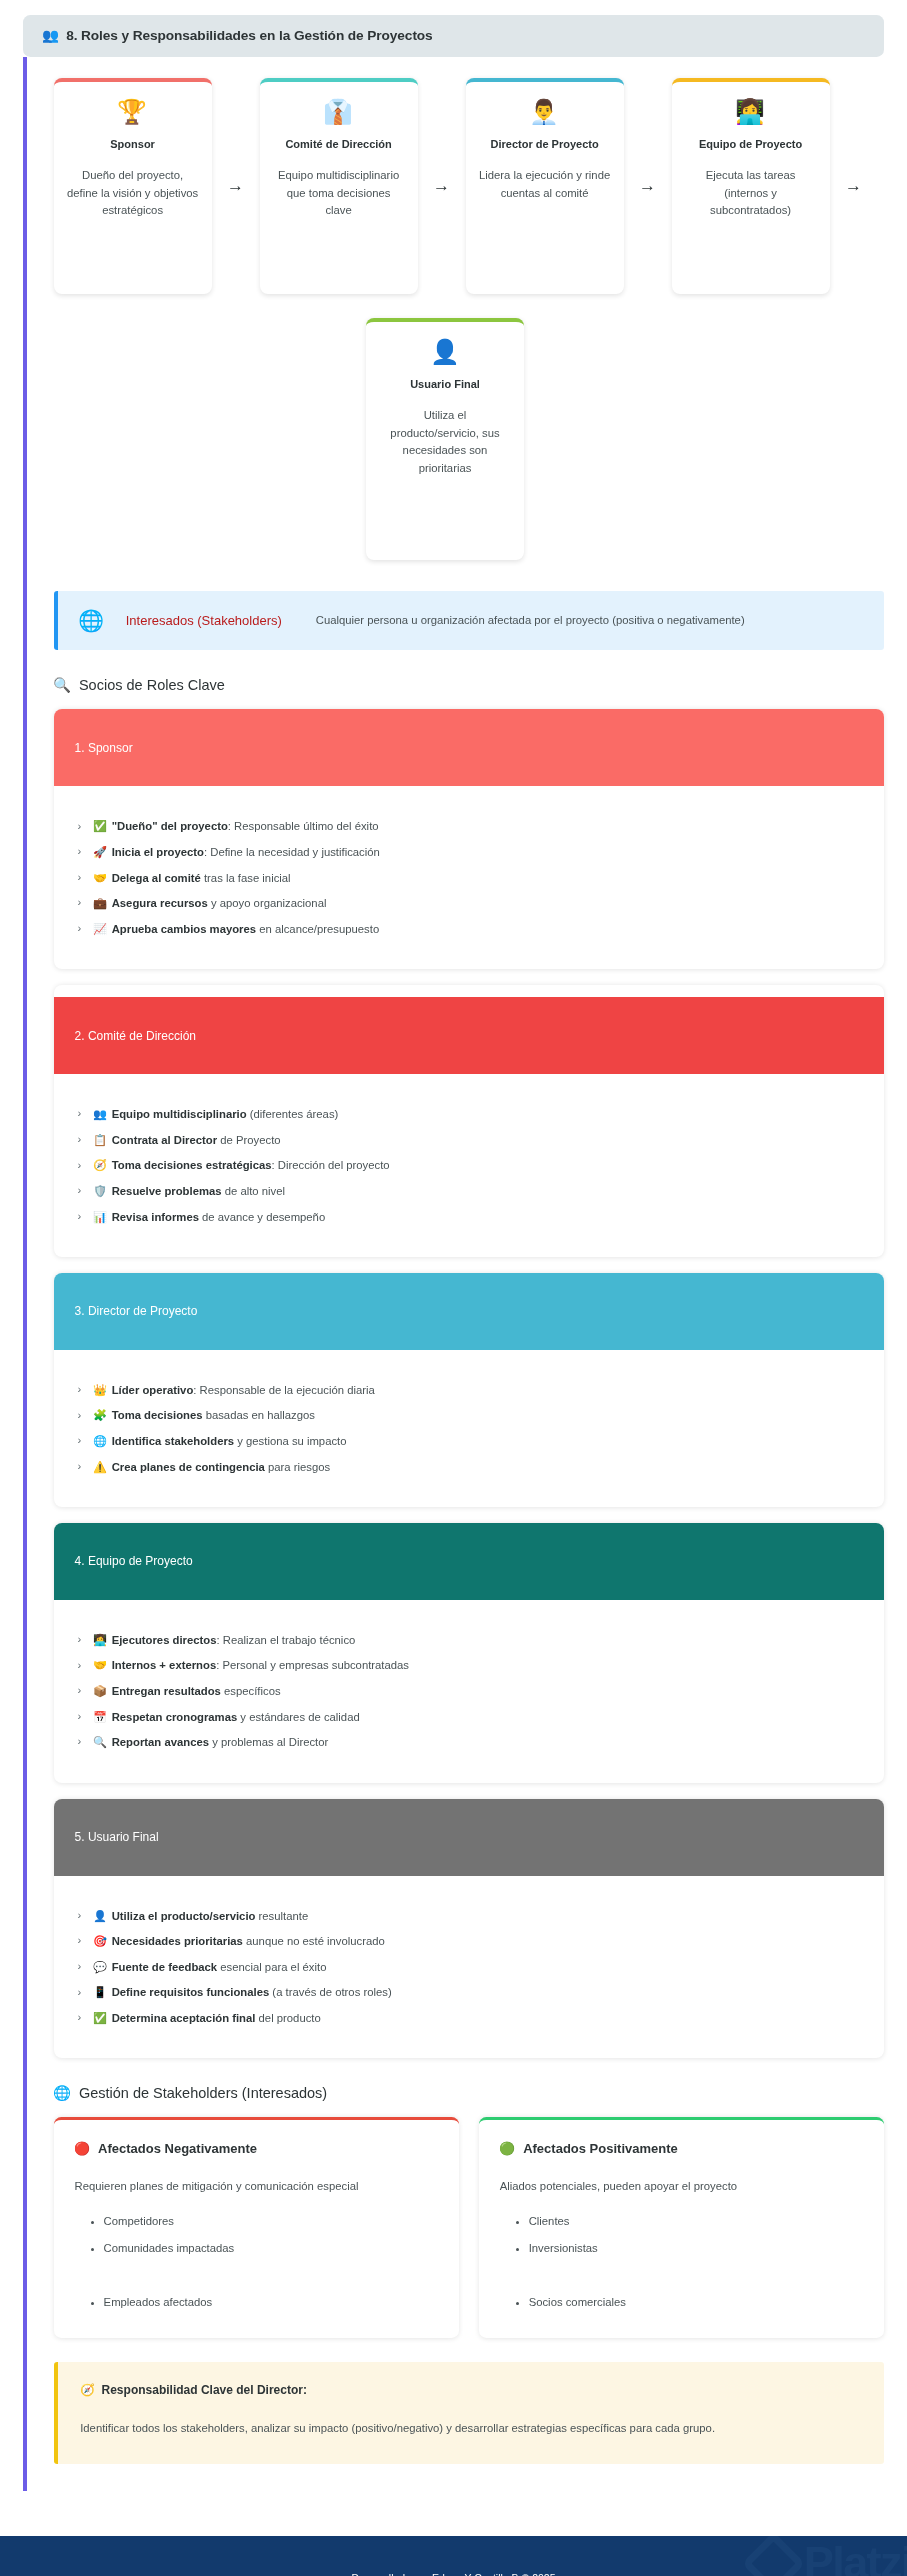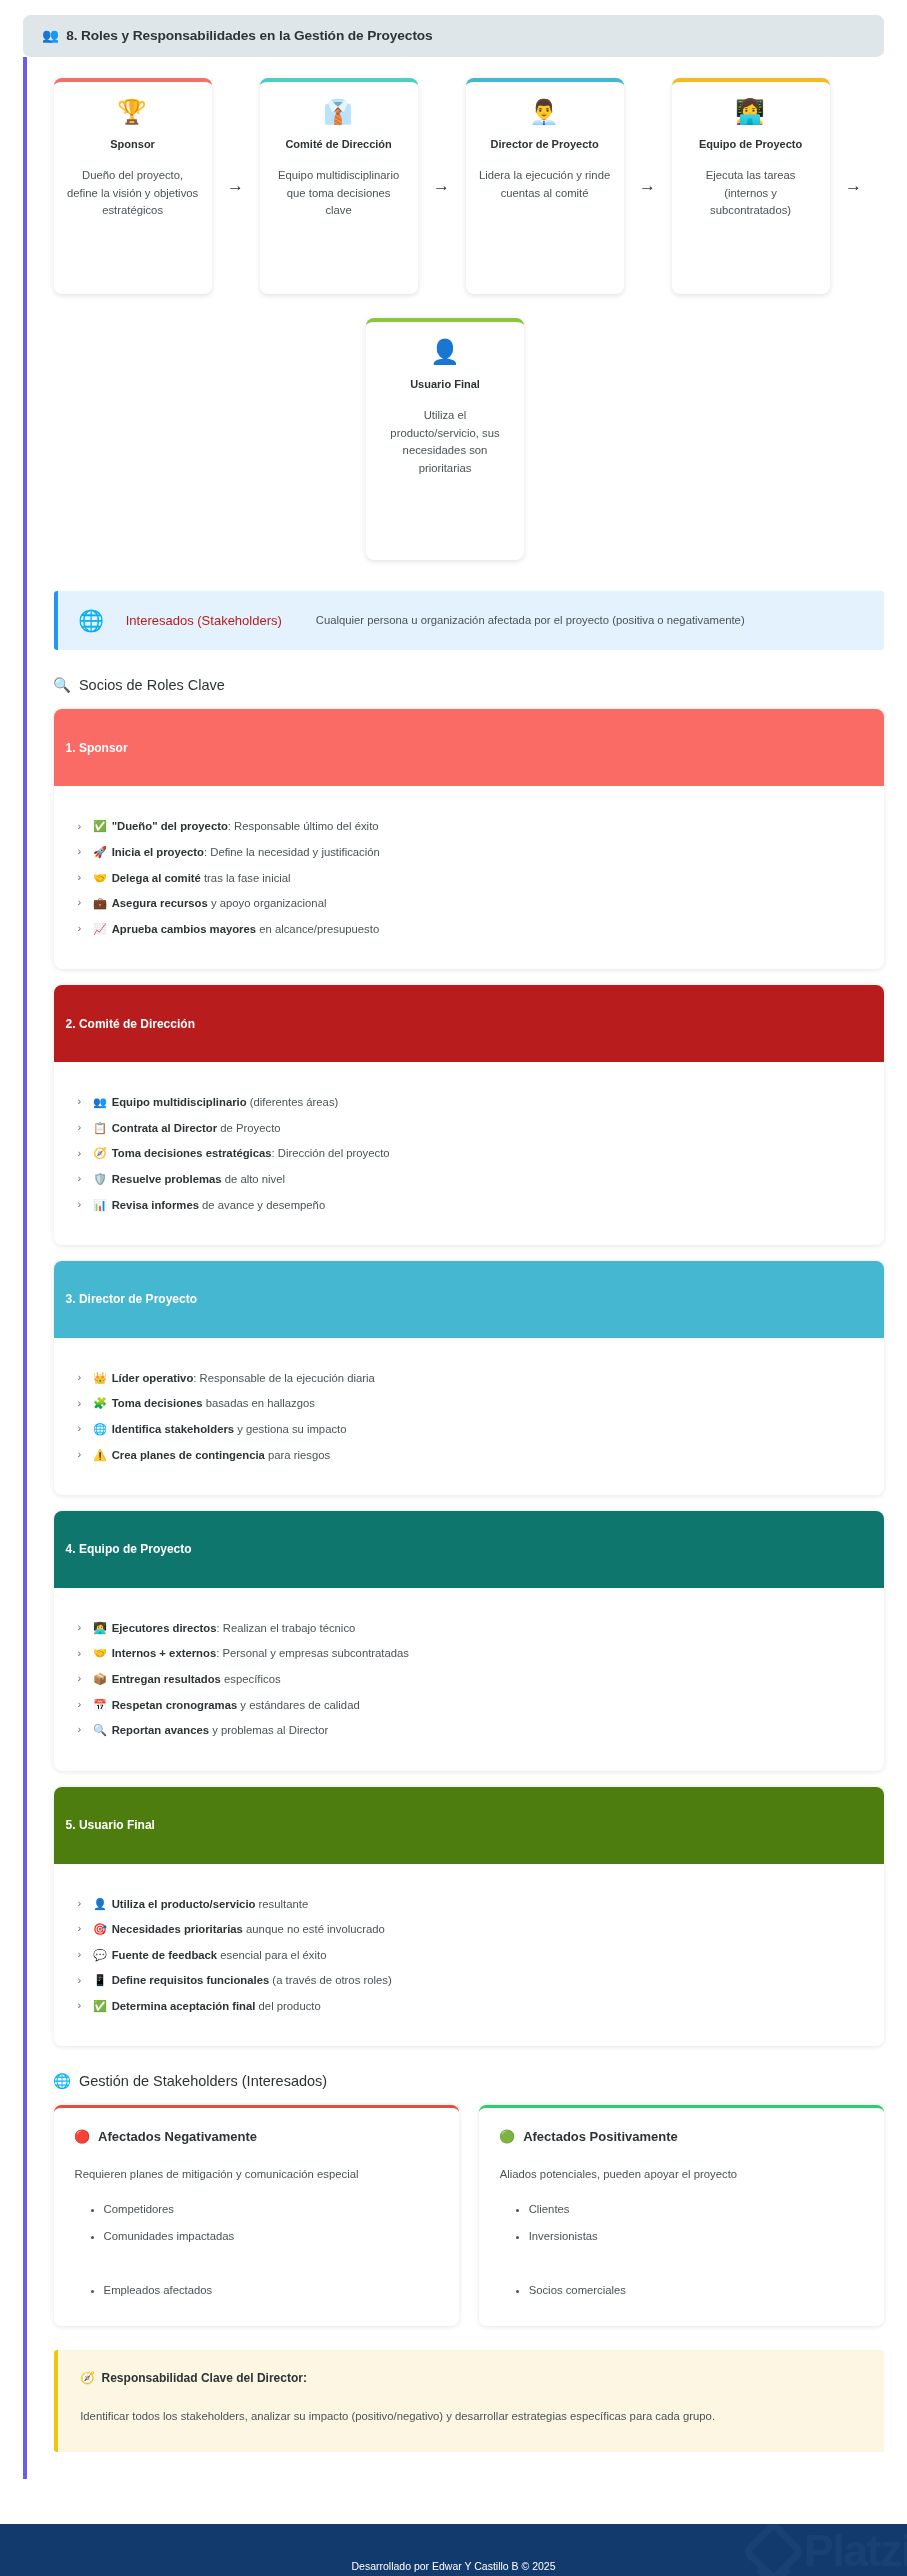--- a/index.html
+++ b/index.html
@@ -136,24 +136,24 @@
     margin-top: 16px;
     background: #ffffff;
     border-radius: 8px;
     box-shadow: 0 0.8px 4.8px rgba(0,0,0,0.10);
     overflow: hidden;
   }
   .role-banner {
     height: 77px;
     display: flex;
     align-items: center;
-    padding: 0 12px;
+    padding: 0 21px;
     color: #ffffff;
     font-size: 12px;
-    font-weight: bold;
+    font-weight: normal;
   }
   .role-list {
     list-style: none;
     padding: 31px 21px 31px 24px;
   }
   .role-list li {
     font-size: 11.3px;
     color: #4a5356;
     line-height: 1.62;
     padding-left: 16px;
@@ -348,21 +348,21 @@
           <div class="role-banner" style="background: rgb(250, 107, 102);">1. Sponsor</div>
           <ul class="role-list">
             <li><span class="li-emoji">✅</span><b>"Dueño" del proyecto</b><span>: Responsable último del éxito</span></li>
             <li><span class="li-emoji">🚀</span><b>Inicia el proyecto</b><span>: Define la necesidad y justificación</span></li>
             <li><span class="li-emoji">🤝</span><b>Delega al comité</b><span> tras la fase inicial</span></li>
             <li><span class="li-emoji">💼</span><b>Asegura recursos</b><span> y apoyo organizacional</span></li>
             <li><span class="li-emoji">📈</span><b>Aprueba cambios mayores</b><span> en alcance/presupuesto</span></li>
           </ul>
         </div>
         <div class="role-block">
-          <div class="role-banner" style="background: #b91c1c;">2. Comité de Dirección</div>
+          <div class="role-banner" style="background: #ef4444; margin-top: 12px;">2. Comité de Dirección</div>
           <ul class="role-list">
             <li><span class="li-emoji">👥</span><b>Equipo multidisciplinario</b><span> (diferentes áreas)</span></li>
             <li><span class="li-emoji">📋</span><b>Contrata al Director</b><span> de Proyecto</span></li>
             <li><span class="li-emoji">🧭</span><b>Toma decisiones estratégicas</b><span>: Dirección del proyecto</span></li>
             <li><span class="li-emoji">🛡️</span><b>Resuelve problemas</b><span> de alto nivel</span></li>
             <li><span class="li-emoji">📊</span><b>Revisa informes</b><span> de avance y desempeño</span></li>
           </ul>
         </div>
         <div class="role-block">
           <div class="role-banner" style="background: rgb(69, 183, 209);">3. Director de Proyecto</div>
@@ -377,21 +377,21 @@
           <div class="role-banner" style="background: #0f766e;">4. Equipo de Proyecto</div>
           <ul class="role-list">
             <li><span class="li-emoji">👩‍💻</span><b>Ejecutores directos</b><span>: Realizan el trabajo técnico</span></li>
             <li><span class="li-emoji">🤝</span><b>Internos + externos</b><span>: Personal y empresas subcontratadas</span></li>
             <li><span class="li-emoji">📦</span><b>Entregan resultados</b><span> específicos</span></li>
             <li><span class="li-emoji">📅</span><b>Respetan cronogramas</b><span> y estándares de calidad</span></li>
             <li><span class="li-emoji">🔍</span><b>Reportan avances</b><span> y problemas al Director</span></li>
           </ul>
         </div>
         <div class="role-block">
-          <div class="role-banner" style="background: #4d7c0f;">5. Usuario Final</div>
+          <div class="role-banner" style="background: #737373;">5. Usuario Final</div>
           <ul class="role-list">
             <li><span class="li-emoji">👤</span><b>Utiliza el producto/servicio</b><span> resultante</span></li>
             <li><span class="li-emoji">🎯</span><b>Necesidades prioritarias</b><span> aunque no esté involucrado</span></li>
             <li><span class="li-emoji">💬</span><b>Fuente de feedback</b><span> esencial para el éxito</span></li>
             <li><span class="li-emoji">📱</span><b>Define requisitos funcionales</b><span> (a través de otros roles)</span></li>
             <li><span class="li-emoji">✅</span><b>Determina aceptación final</b><span> del producto</span></li>
           </ul>
         </div>
       </div>
 

